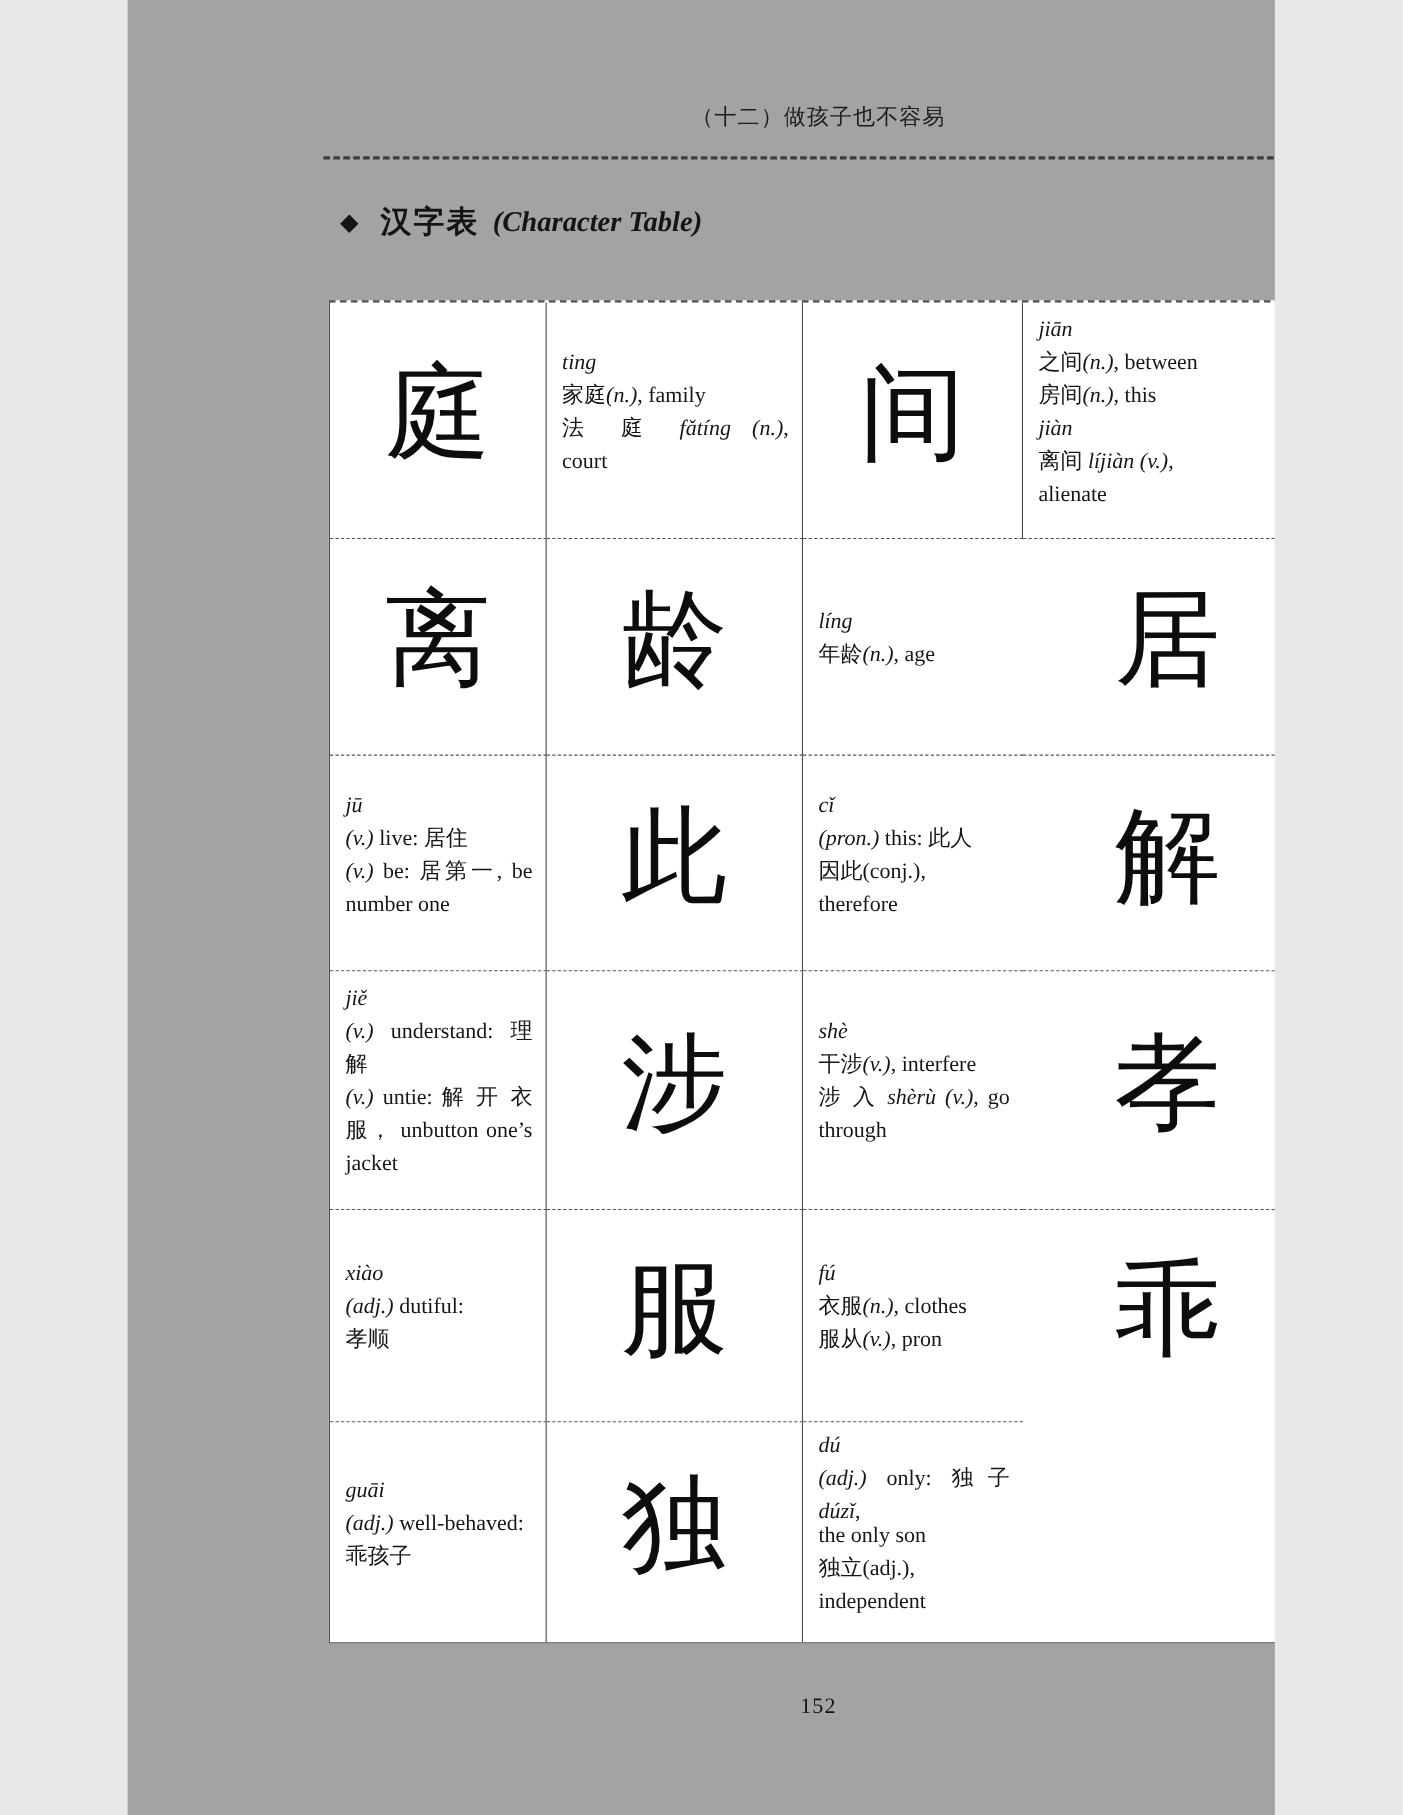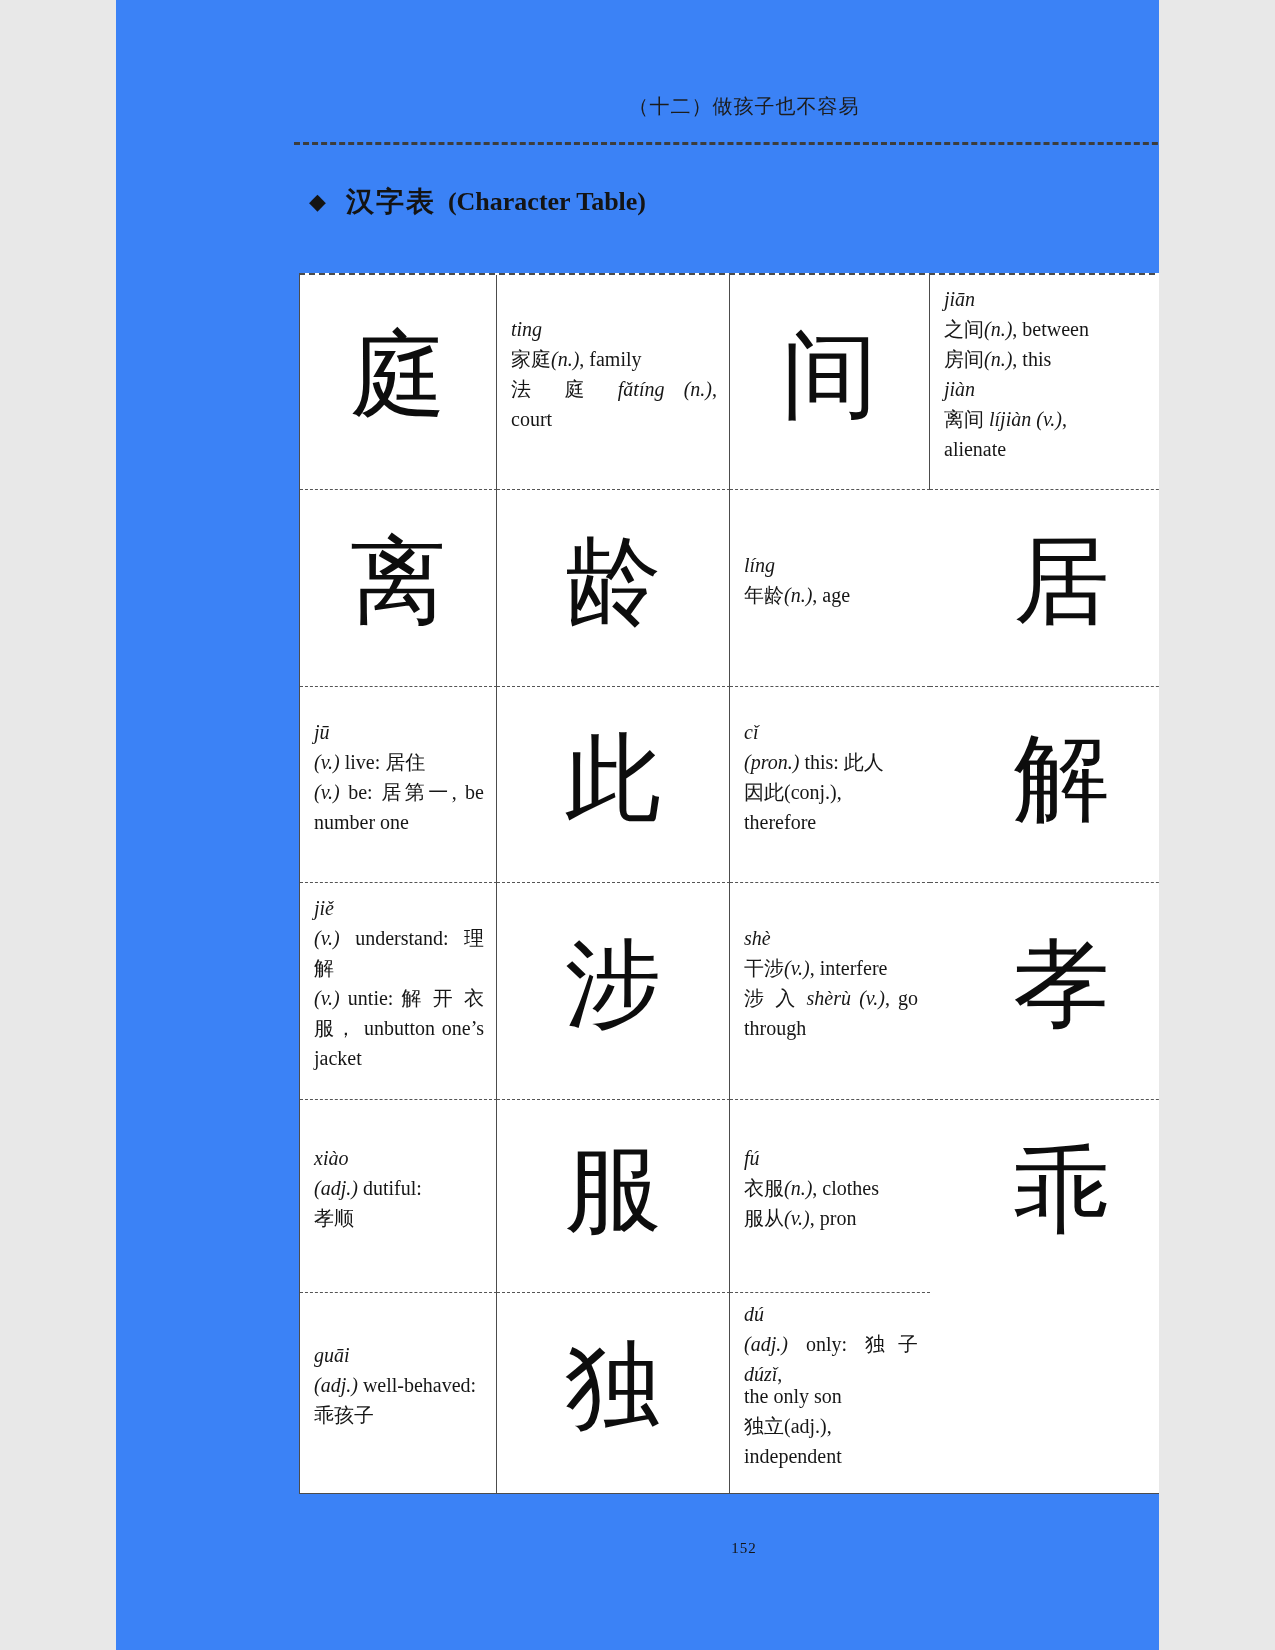--- a/index.html
+++ b/index.html
@@ -2,21 +2,21 @@
 <html><head>
 <meta charset="utf-8">
 <style>
   * { margin: 0; padding: 0; box-sizing: border-box; }
   html, body { background: #e8e8e8; }
   .page {
     position: relative;
     width: 1043px;
     height: 1650px;
     margin: 0 auto;
-    background: #3b82f6;
+    background: #a3a3a3;
     color: #141414;
     font-family: "Liberation Serif", "DejaVu Serif", serif;
     overflow: hidden;
   }
   .running-header {
     position: absolute;
     top: 93px;
     left: 178px;
     width: 900px;
     text-align: center;
@@ -45,20 +45,21 @@
     line-height: 1;
   }
   .section-title .zh {
     font-size: 28px;
     letter-spacing: 2px;
     font-family: Liberation Serif, serif;
   }
   .section-title .en {
     font-size: 26px;
     margin-left: 12px;
+    font-style: italic;
   }
   .char-table {
     position: absolute;
     top: 273px;
     left: 183px;
     display: grid;
     grid-template-columns: 197px 233px 200px 264px;
     grid-template-rows: 215px 197px 196px 217px 193px 200px;
     border: 1px solid #4c4c4c;
     border-top: 2px dashed #4c4c4c;
@@ -92,21 +93,21 @@
   }
   .line { line-height: 30px; min-height: 30px; }
   .jline { text-align: justify; text-align-last: justify; }
   .it { font-style: italic; }
   .page-number {
     position: absolute;
     top: 1540px;
     left: 178px;
     width: 900px;
     text-align: center;
-    font-size: 15px;
+    font-size: 20px;
     letter-spacing: 1px;
   }
 </style>
 </head>
 <body>
 
 <div class="page">
 
   <div class="running-header">（十二）做孩子也不容易</div>
 

